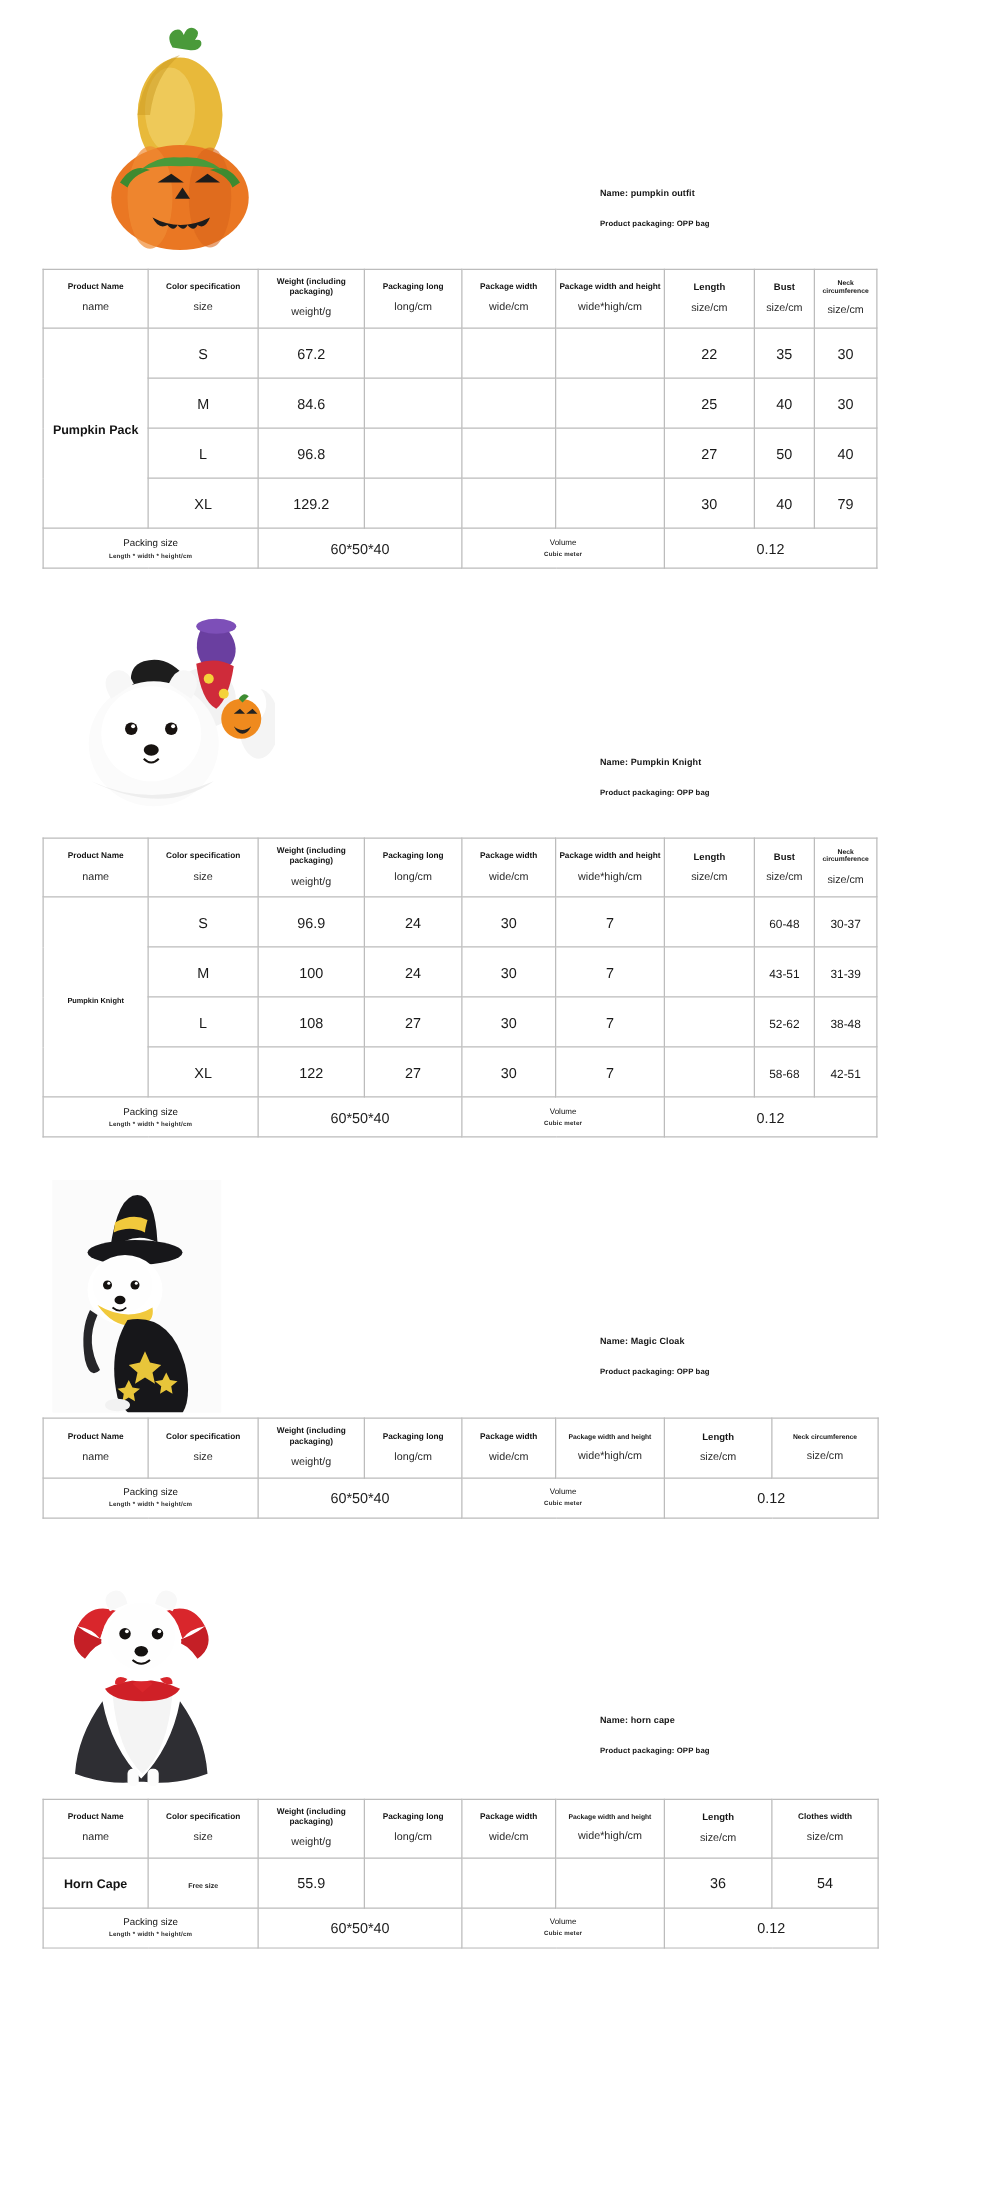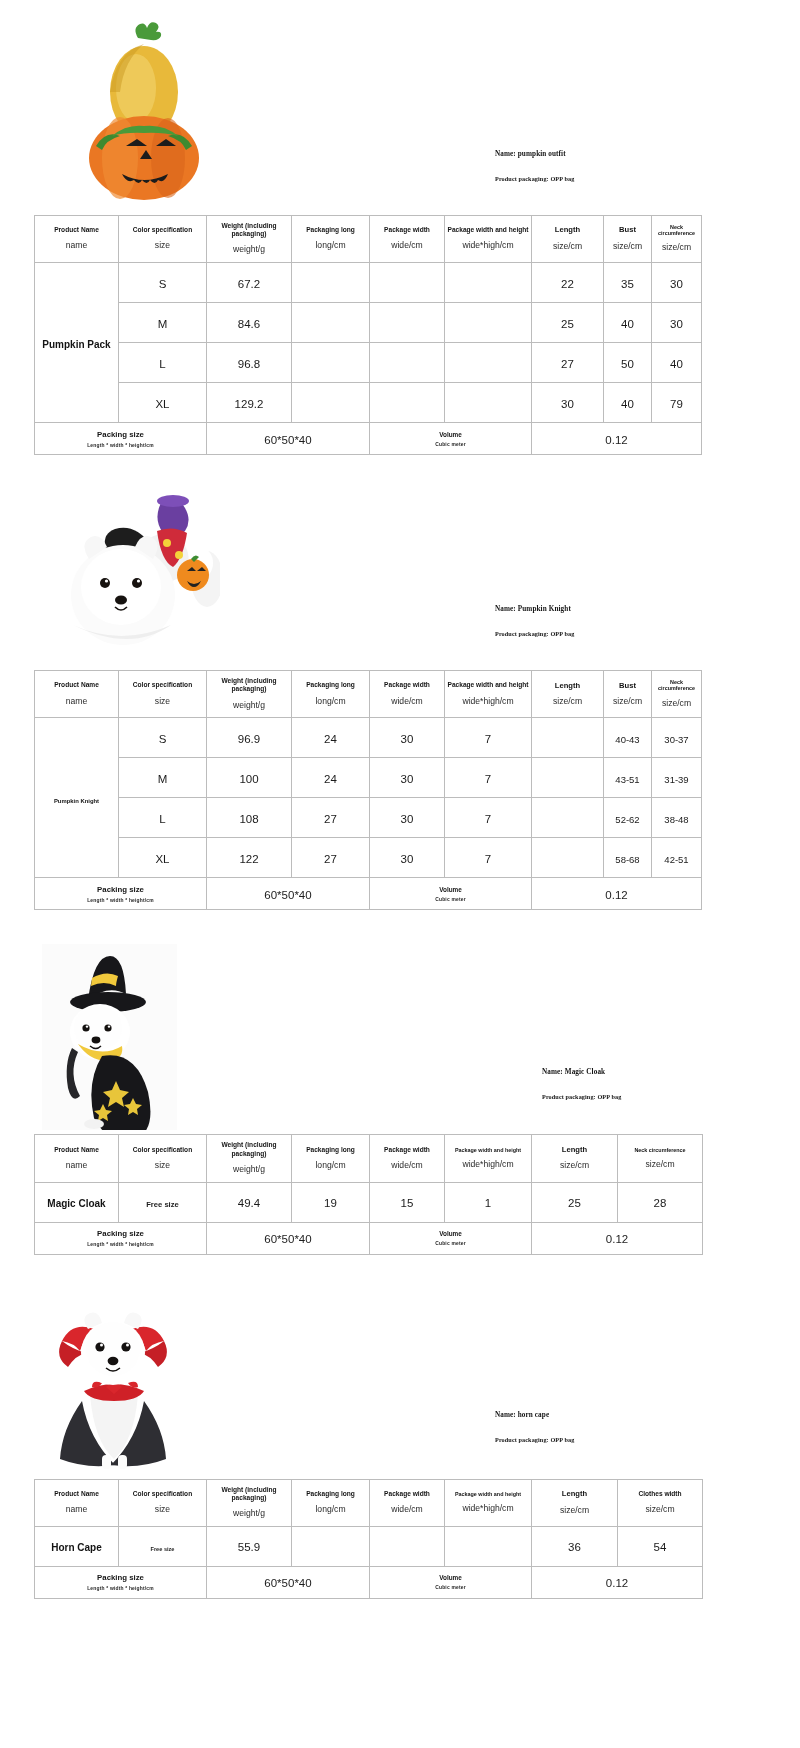--- a/index.html
+++ b/index.html
@@ -9,21 +9,21 @@
     color:#1d1d1d;
     -webkit-font-smoothing:antialiased;
   }
   .page{width:800px;position:relative;}
 
   .section{position:relative;width:800px;}
 
   
   .photo-band{position:relative;width:800px;}
   .photo{position:absolute;overflow:hidden;background:#fff;}
-  .captions{position:absolute;left:495px;font-family:Liberation Serif, serif;}
+  .captions{position:absolute;left:480px;}
   .cap-name{font-size:7.2px;font-weight:bold;letter-spacing:.1px;color:#141414;white-space:nowrap;}
   .cap-pack{font-size:6.2px;font-weight:bold;letter-spacing:.1px;color:#141414;white-space:nowrap;margin-top:17px;}
 
   
   table.spec{
     border-collapse:collapse;
     table-layout:fixed;
     width:652px;
     margin-left:34px;
     background:#fff;
@@ -38,21 +38,21 @@
   .h1{font-size:6.6px;font-weight:bold;color:#141414;display:block;}
   .h1.big{font-size:7.6px;}
   .h1.tiny{font-size:5.4px;line-height:1.15;}
   .h2{font-size:8.6px;font-weight:normal;color:#2a2a2a;display:block;margin-top:6px;}
   .val{font-size:11.5px;color:#1a1a1a;font-weight:normal;}
   .val.small{font-size:9.5px;}
   .rowname{font-size:10px;font-weight:bold;color:#141414;}
   .rowname.tiny{font-size:5.9px;}
   .freesize{font-size:7.6px;font-weight:bold;}
   .freesize.thin{font-size:5.6px;font-weight:bold;}
-  .foot-main{font-size:7.8px;font-weight:bold;color:#141414;display:block;}
+  .foot-main{font-size:7.8px;font-weight:normal;color:#141414;display:block;}
   .foot-sub{font-size:4.9px;font-weight:bold;color:#1f1f1f;display:block;margin-top:4px;letter-spacing:.2px;}
   .foot-val{font-size:11.5px;}
   .r-h{height:46px;}
   .r-d{height:40px;}
   .r-f{height:32px;}
 
   
   col.c1{width:84px;} col.c2{width:88px;} col.c3{width:85px;}
   col.c4{width:78px;} col.c5{width:75px;} col.c6{width:87px;}
   col.c7{width:72px;} col.c8{width:48px;} col.c9{width:50px;}
@@ -330,21 +330,21 @@
             </td>
         </tr>
         <tr class="r-d">
           <td rowspan="4"><span class="rowname tiny">Pumpkin Knight</span></td>
           <td><span class="val">S</span></td>
           <td><span class="val">96.9</span></td>
           <td><span class="val">24</span></td>
           <td><span class="val">30</span></td>
           <td><span class="val">7</span></td>
           <td><span class="val"></span></td>
-          <td><span class="val small">40-43</span></td>
+          <td><span class="val small">60-48</span></td>
           <td><span class="val small">30-37</span></td>
         </tr>
         <tr class="r-d">
           <td><span class="val">M</span></td>
           <td><span class="val">100</span></td>
           <td><span class="val">24</span></td>
           <td><span class="val">30</span></td>
           <td><span class="val">7</span></td>
           <td><span class="val"></span></td>
           <td><span class="val small">43-51</span></td>
@@ -404,21 +404,21 @@
           <path d="M48 102 q6 5 11 0" stroke="#141110" stroke-width="1.4" fill="none"></path>
           <path d="M36 100 q24 14 44 2 q2 12 -10 14 q-20 4 -34 -16 z" fill="#f1c93c"></path>
           <path d="M60 112 q34 -6 46 36 q8 36 -10 46 q-30 8 -44 -20 q-8 -36 8 -62 z" fill="#17171a"></path>
           <path d="M70 146 l4 -9 l4 9 l9 2 l-7 6 l2 9 l-8 -5 l-8 5 l2 -9 l-7 -6 z" fill="#e8c53a"></path>
           <path d="M58 166 l3 -6 l3 6 l6 1 l-5 4 l1 6 l-5 -3 l-5 3 l1 -6 l-5 -4 z" fill="#e8c53a"></path>
           <path d="M88 160 l3 -6 l3 6 l6 1 l-5 4 l1 6 l-5 -3 l-5 3 l1 -6 l-5 -4 z" fill="#e8c53a"></path>
           <path d="M30 104 q-8 16 -4 40 q4 16 12 8 q-12 -22 -2 -44 z" fill="#262629"></path>
           <ellipse cx="52" cy="180" rx="10" ry="5" fill="#f2f2f2"></ellipse>
         </svg>
       </div>
-      <div class="captions" style="top:130px;margin-left:47px;">
+      <div class="captions" style="top:130px;">
         <div class="cap-name">Name: Magic Cloak</div>
         <div class="cap-pack">Product packaging: OPP bag</div>
       </div>
     </div>
 
     <table class="spec">
       <colgroup>
           <col class="w1">
           <col class="w2">
           <col class="w3">
@@ -471,30 +471,20 @@
                 <span class="h1 big">Length</span>
                 <span class="h2">size/cm</span>
               </div>
             </td>
           <td>
               <div class="hcell">
                 <span class="h1 tiny">Neck circumference</span>
                 <span class="h2">size/cm</span>
               </div>
             </td>
-        </tr>
-        <tr class="r-d">
-          <td><span class="rowname">Magic Cloak</span></td>
-          <td><span class="freesize">Free size</span></td>
-          <td><span class="val">49.4</span></td>
-          <td><span class="val">19</span></td>
-          <td><span class="val">15</span></td>
-          <td><span class="val">1</span></td>
-          <td><span class="val">25</span></td>
-          <td><span class="val">28</span></td>
         </tr>
         <tr class="r-f">
           <td colspan="2">
             <span class="foot-main">Packing size</span>
             <span class="foot-sub">Length * width * height/cm</span>
           </td>
           <td colspan="2"><span class="foot-val">60*50*40</span></td>
           <td colspan="2">
             <span class="foot-main" style="font-size:6.4px;">Volume</span>
             <span class="foot-sub">Cubic meter</span>

